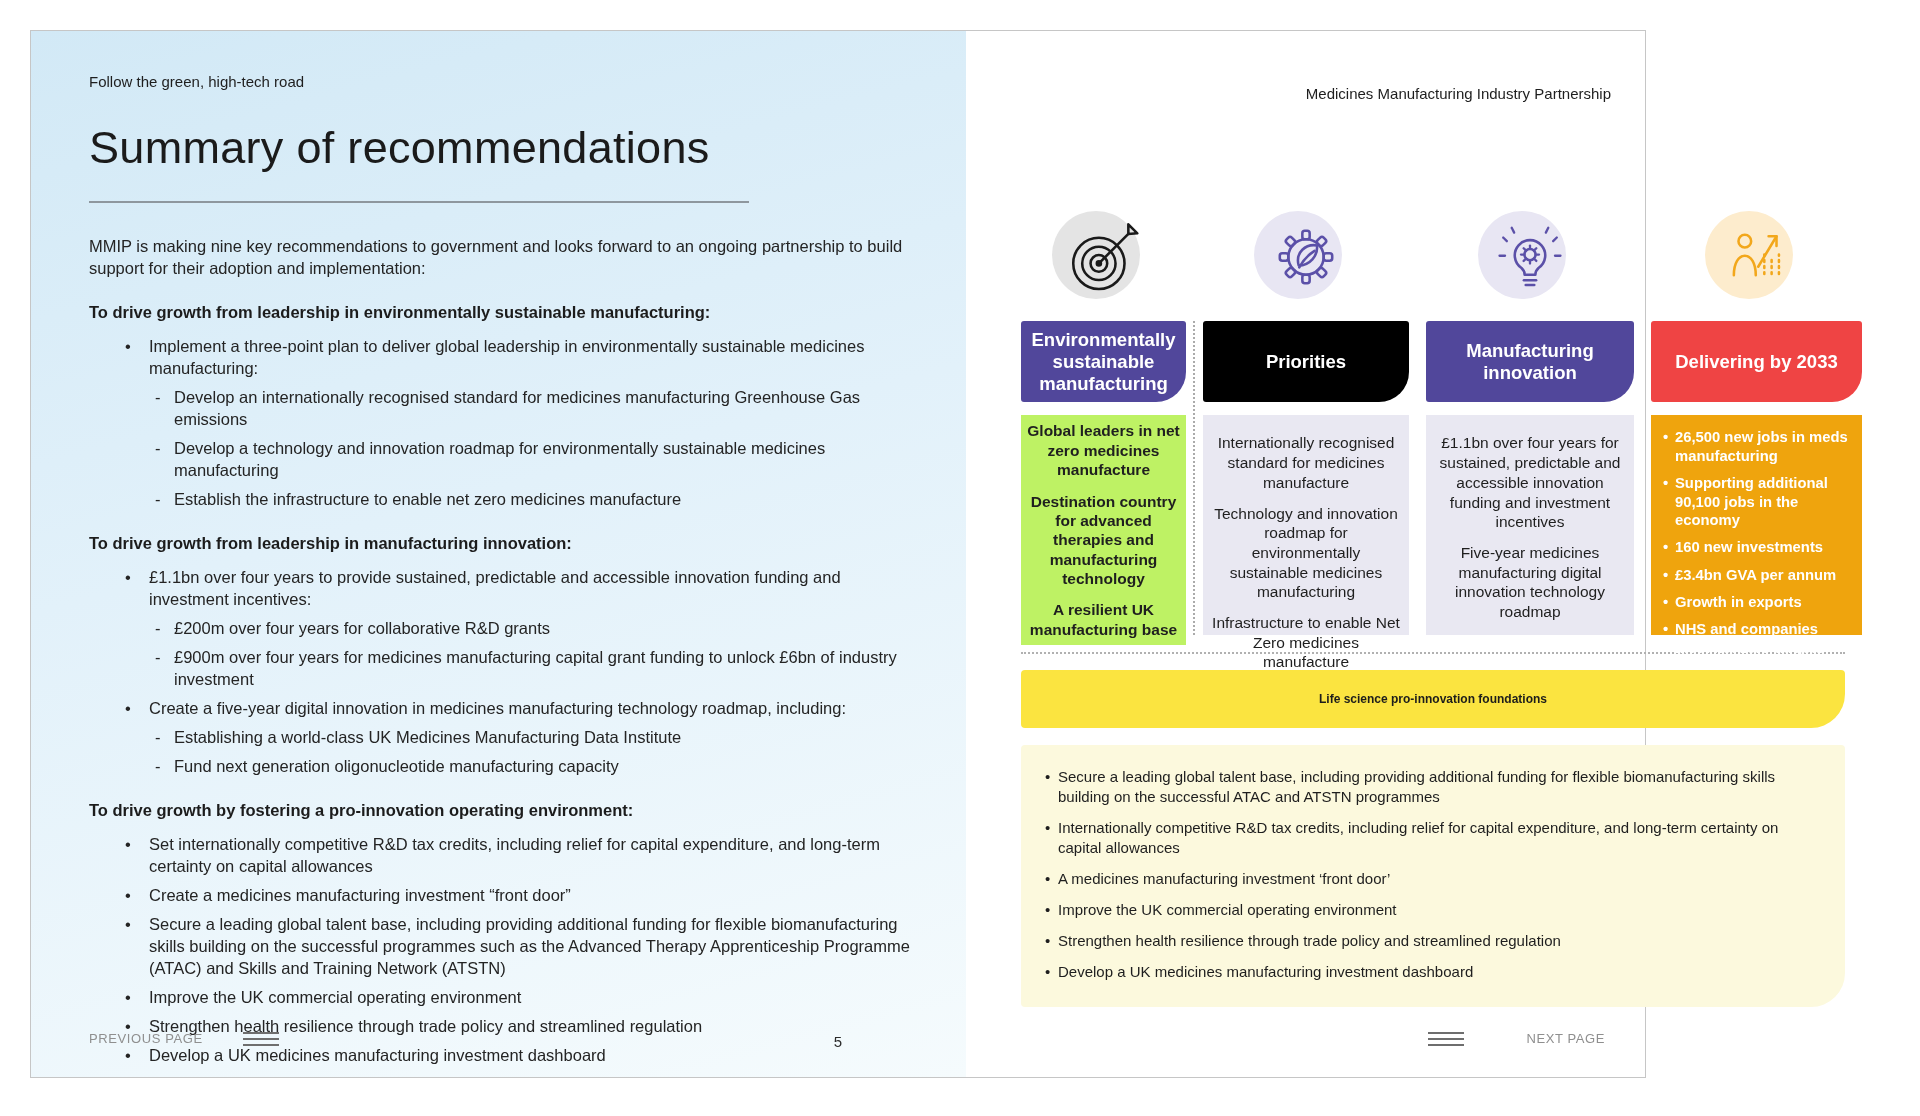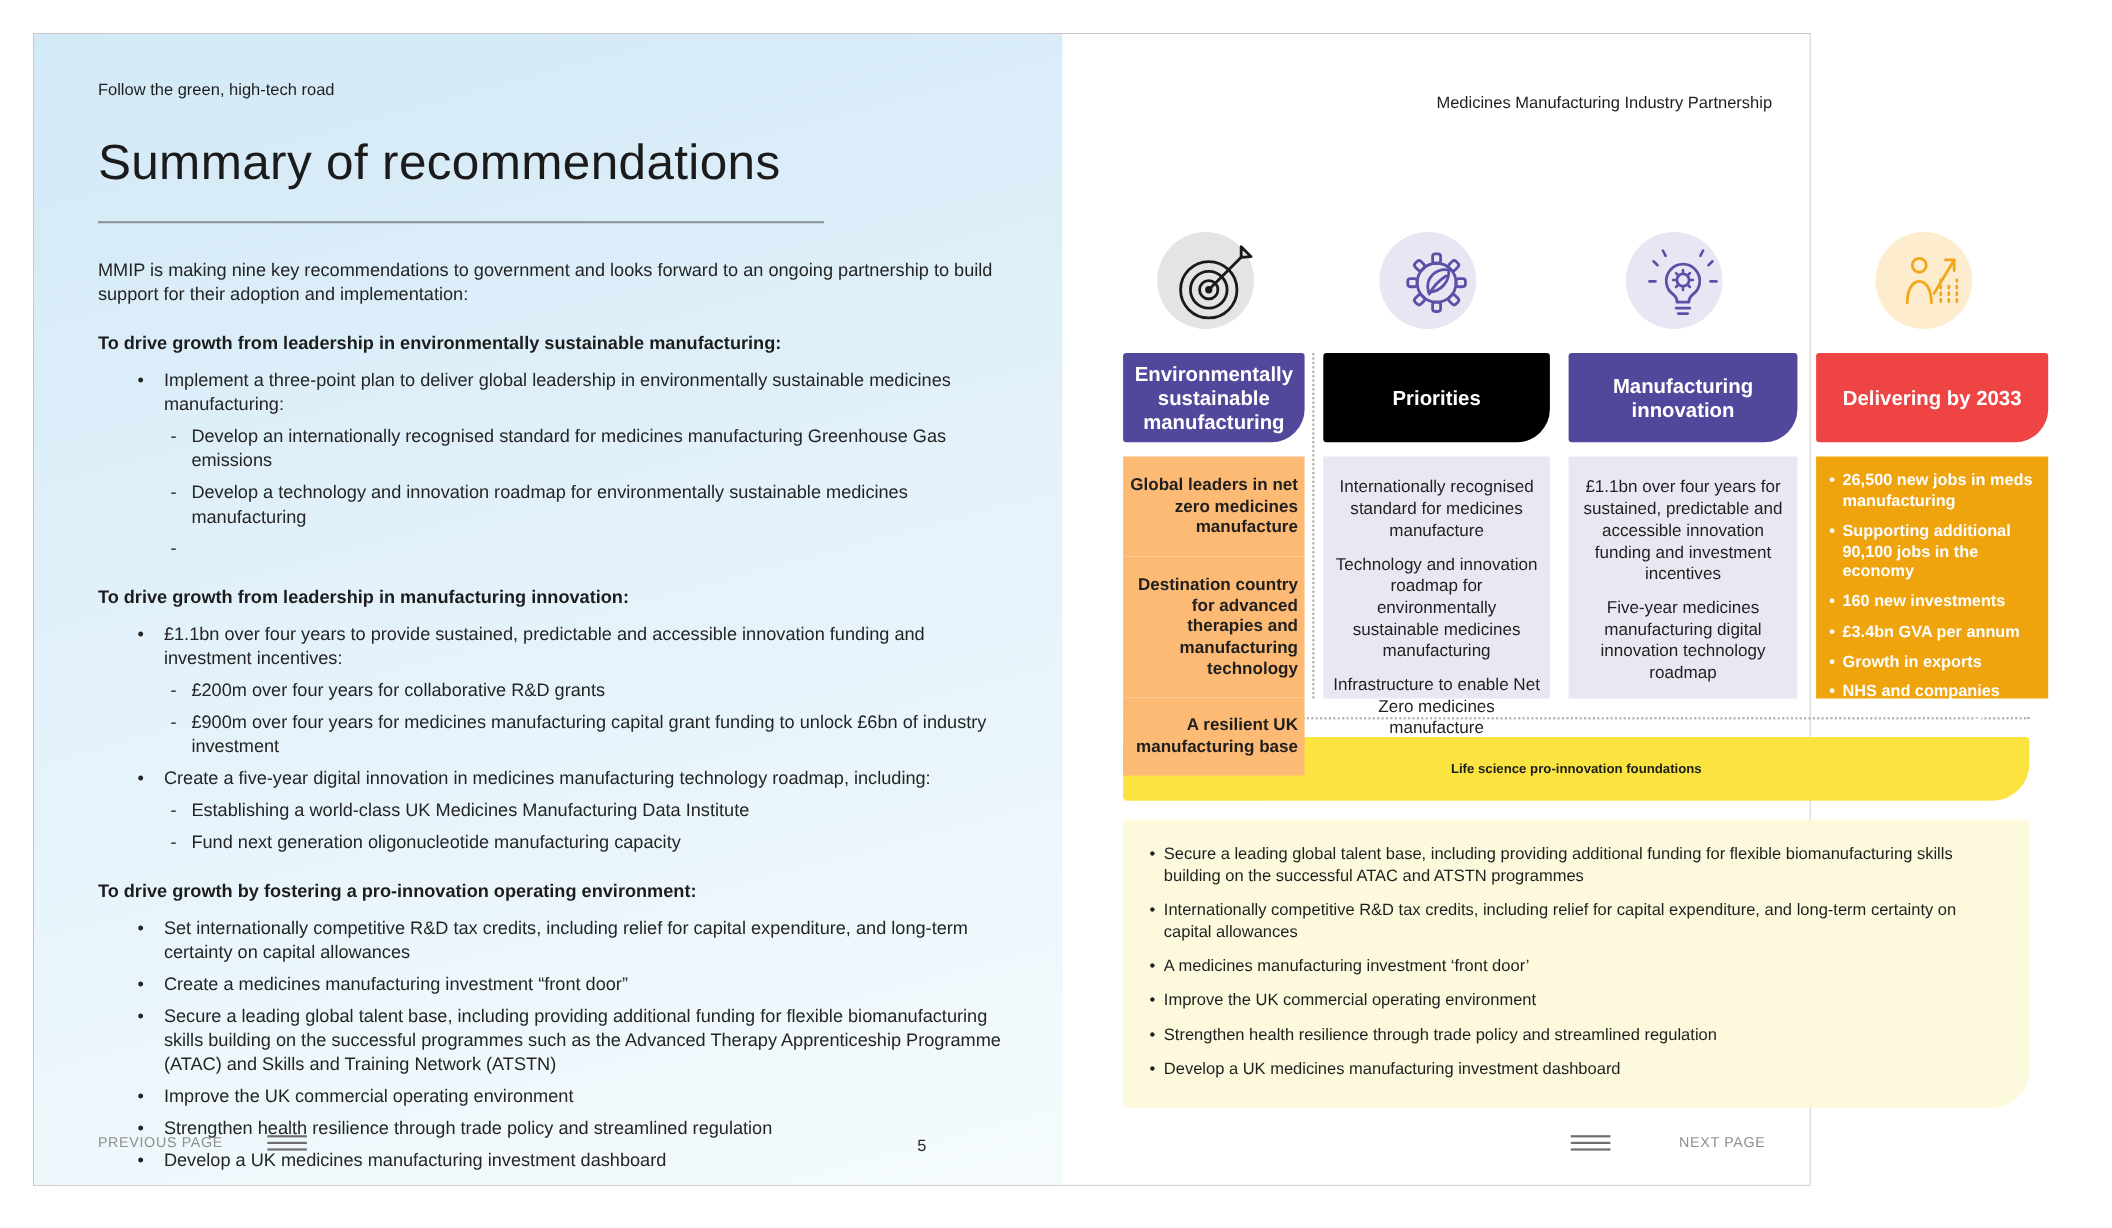--- a/index.html
+++ b/index.html
@@ -44,21 +44,21 @@
   .vline { position:absolute; left:172px; top:0; bottom:0; border-left:2px dotted #ababab; }
   .col-header {
     min-height:77px; display:flex; align-items:center; justify-content:center; text-align:center;
     color:#fff; font-weight:700; font-size:18.5px; line-height:1.18; padding:8px 10px;
     border-radius:3px 3px 30px 3px;
   }
   .col-header.black { background:#000000; }
   .col-header.purple { background:#51479b; }
   .col-header.orange { background:#ef4444; }
   .col1-body { display:flex; flex-direction:column; justify-content:space-between; height:220px; }
-  .gray-cell { background:#fdba74; font-weight:700; font-size:15.5px; line-height:1.25; text-align:right; padding:16px 6px; color:#1f1f1f; }
+  .gray-cell { background:#bef264; font-weight:700; font-size:15.5px; line-height:1.25; text-align:center; padding:6px 6px; color:#1f1f1f; }
   .lav-panel { background:#e9e8f2; height:220px; padding:18px 8px; display:flex; flex-direction:column; gap:11px; text-align:center; font-size:15.5px; line-height:1.27; color:#1f1f1f; }
   .orange-panel { background:#efa40d; height:220px; padding:13px 8px 8px 12px; display:flex; flex-direction:column; gap:9px; }
   .orange-bullet { display:flex; color:#ffffff; font-weight:700; font-size:14.8px; line-height:1.24; }
   .orange-bullet .mk { flex:none; width:12px; }
   .dotted-rule { border:none; border-top:2px dotted #b1b1b1; width:824px; margin:17px 0 0 0; }
   .banner {
     margin-top:16px; height:58px; background:#fbe440; border-radius:4px 4px 34px 4px;
     display:flex; align-items:center; justify-content:center;
     font-weight:700; font-size:12px; color:#1d1d1b;
   }
@@ -96,20 +96,21 @@
           <div class="sub-bullet">
             <span class="mk">-</span>
             <span>Develop an internationally recognised standard for medicines manufacturing Greenhouse Gas emissions</span>
           </div>
           <div class="sub-bullet">
             <span class="mk">-</span>
             <span>Develop a technology and innovation roadmap for environmentally sustainable medicines manufacturing</span>
           </div>
           <div class="sub-bullet">
             <span class="mk">-</span>
+            <span>Establish the infrastructure to enable net zero medicines manufacture</span>
           </div>
         </div>
         <div class="section">
           <div class="section-heading">To drive growth from leadership in manufacturing innovation:</div>
           <div class="bullet">
             <span class="mk">•</span>
             <span>£1.1bn over four years to provide sustained, predictable and accessible innovation funding and investment incentives:</span>
           </div>
           <div class="sub-bullet">
             <span class="mk">-</span>

